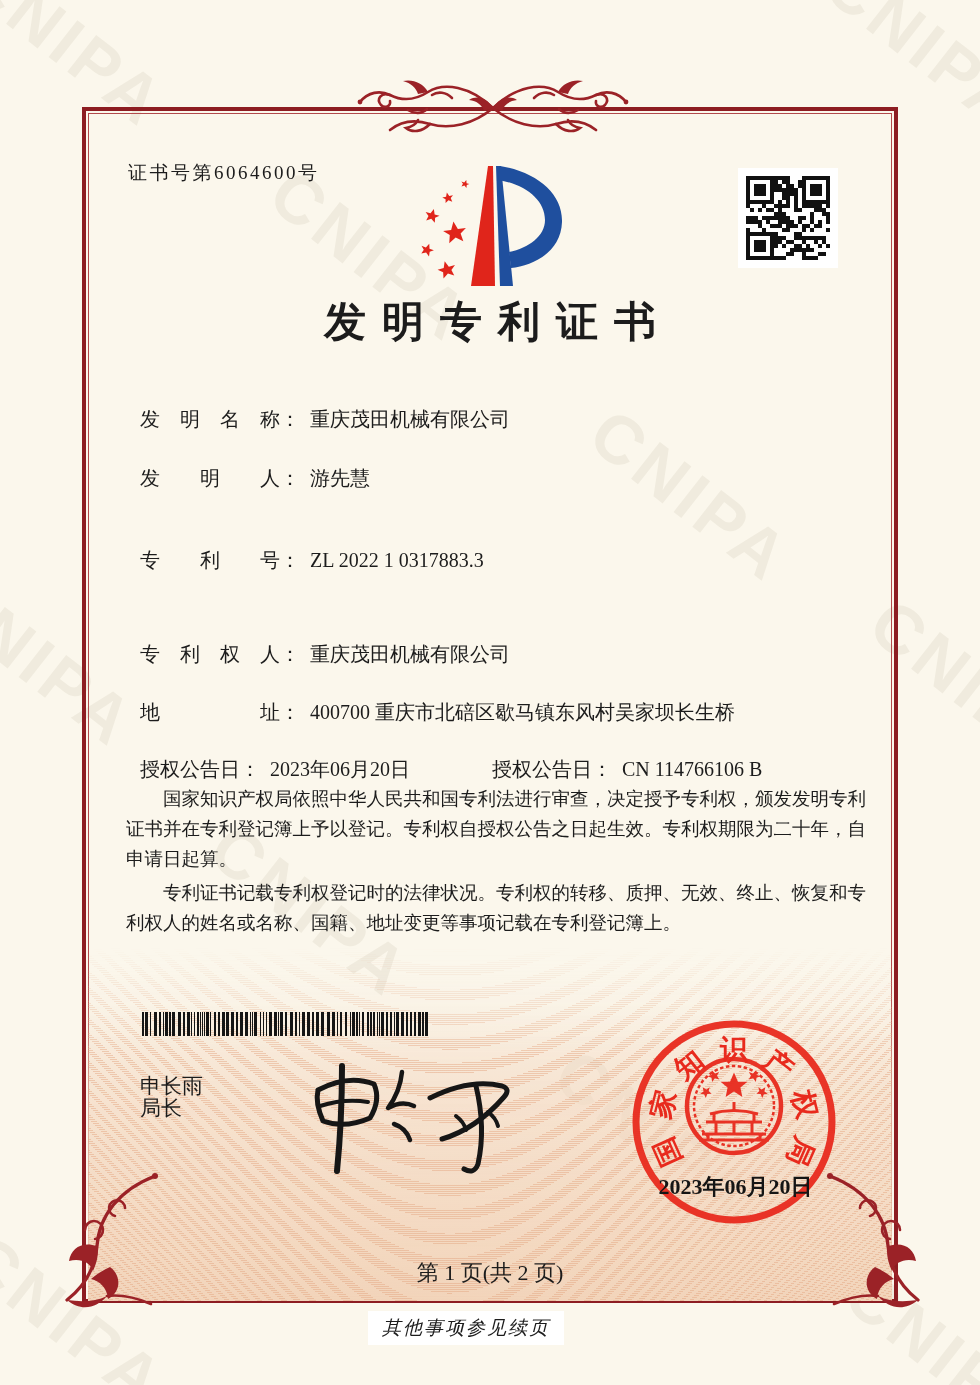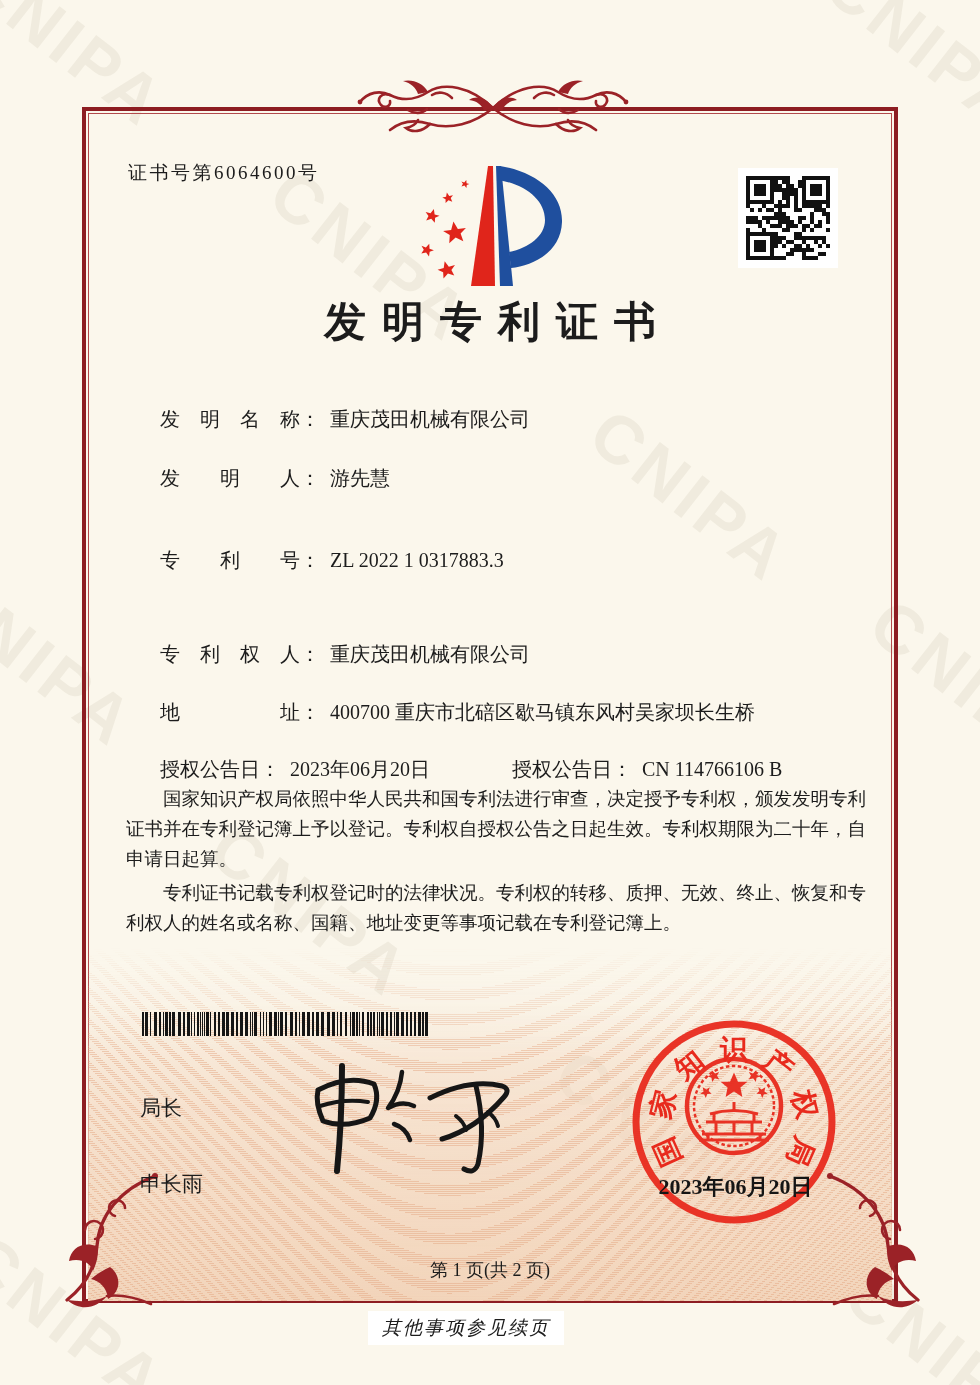--- a/index.html
+++ b/index.html
@@ -23,41 +23,41 @@
      mask-image:linear-gradient(to bottom, transparent 0, #000 30%);}
   
   .cert-no{position:absolute;left:128px;top:160px;font-size:19px;letter-spacing:2.5px;}
   .logo{position:absolute;left:415px;top:164px;width:150px;height:128px;}
   .qr-wrap{position:absolute;left:738px;top:168px;width:100px;height:100px;background:#fff;}
   .qr-wrap svg{position:absolute;left:8px;top:8px;}
   .title{position:absolute;left:82px;top:294px;width:816px;text-align:center;
          font-size:42px;font-weight:bold;letter-spacing:16px;text-indent:16px;}
   
   .field{position:absolute;left:140px;font-size:20px;white-space:nowrap;}
-  .field .lab{display:inline-block;margin-left:20px;}
+  .field .lab{display:inline-block;}
   .field .val{margin-left:10px;}
   .f1{top:406px}.f2{top:465px}.f3{top:547px}.f4{top:582px}.f5{top:641px}.f6{top:699px}
   .f7{top:756px}.f8{top:756px;left:492px;}
   
   .bodytext{position:absolute;left:126px;top:784px;width:740px;font-size:18.5px;
             line-height:30px;text-align:justify;}
   .bodytext p{margin:0 0 4px 0;text-indent:2em;}
   
   .barcode{position:absolute;left:142px;top:1012px;width:290px;height:24px;}
   .director-title{position:absolute;left:140px;top:1094px;font-size:21px;
       font-family:"Liberation Sans","DejaVu Sans",sans-serif;}
-  .director-name{position:absolute;left:140px;top:1170px;font-size:21px;
+  .director-name{position:absolute;left:140px;top:1072px;font-size:21px;
       font-family:"Liberation Sans","DejaVu Sans",sans-serif;}
   .signature{position:absolute;left:290px;top:1050px;}
   .seal{position:absolute;left:628px;top:1004px;width:212px;height:237px;}
   .seal-date{position:absolute;left:648px;top:1172px;width:175px;text-align:center;
       font-size:22px;font-weight:bold;color:#151515;}
   .seal-char{font-size:28px;font-weight:bold;fill:#e82a1d;
       font-family:"Liberation Serif","DejaVu Serif",serif;}
-  .page-num{position:absolute;left:82px;top:1258px;width:816px;text-align:center;font-size:18px;}
+  .page-num{position:absolute;left:82px;top:1258px;width:816px;text-align:center;font-size:22px;}
   .cont-note{position:absolute;left:368px;top:1311px;width:196px;height:34px;background:#ffffff;
       font-size:19px;letter-spacing:2px;text-align:center;line-height:34px;font-style:italic;}
   
   .flourish-top{position:absolute;left:348px;top:80px;}
   .corner-bl{position:absolute;left:55px;top:1172px;}
   .corner-br{position:absolute;left:815px;top:1172px;}
   .orn{stroke:#9b2227;fill:none;stroke-width:2.6;stroke-linecap:round;}
   .ornf{fill:#9b2227;stroke:none;}
   .sig-stroke{stroke:#161616;fill:none;stroke-linecap:round;stroke-linejoin:round;}
 </style>

